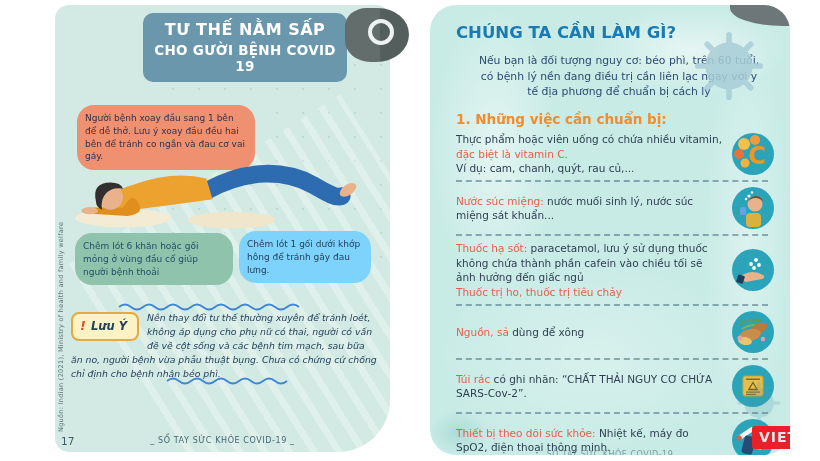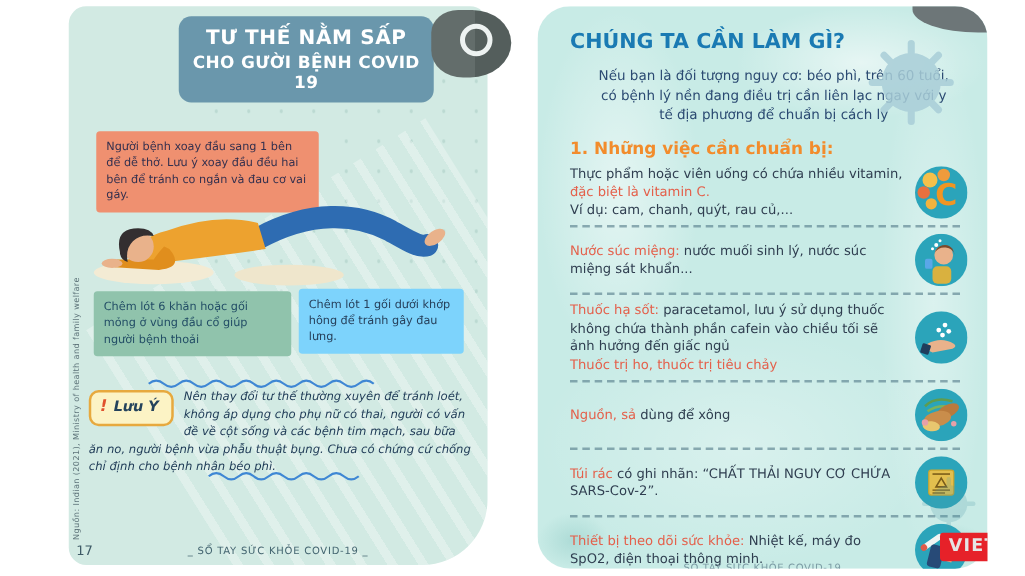--- a/index.html
+++ b/index.html
@@ -12,21 +12,21 @@
   .lp-dots { position:absolute; right:0; top:0; width:230px; height:270px;
     background-image:radial-gradient(#b9d8d0 1.4px, transparent 1.6px);
     background-size:26px 24px; opacity:.9; }
   .lp-stripes { position:absolute; right:-70px; bottom:-60px; width:320px; height:360px;
     transform:rotate(-32deg);
     background:repeating-linear-gradient(90deg, rgba(255,255,255,.30) 0 7px, rgba(255,255,255,0) 7px 21px); }
   .lp-title { position:absolute; left:88px; top:8px; width:204px; background:#6a97ac;
     border-radius:10px; padding:7px 6px 8px; text-align:center; color:#fff; }
   .lp-title .t1 { font-size:16px; font-weight:bold; letter-spacing:.5px; }
   .lp-title .t2 { font-size:13.5px; font-weight:bold; letter-spacing:.3px; margin-top:3px; }
-  .note-box { position:absolute; border-radius:3px; padding:7px 8px; font-size:9px; line-height:1.42; }
+  .note-box { position:absolute; border-radius:17px; padding:7px 8px; font-size:9px; line-height:1.42; }
   .lp-note-head { left:22px; top:100px; width:178px; background:#ef9070; color:#34304e; }
   .lp-note-neck { left:20px; top:228px; width:158px; background:#90c3ac; color:#234e66; }
   .lp-note-hip  { left:184px; top:226px; width:132px; background:#7dd3fc; color:#27415c; }
   .lp-person { position:absolute; left:18px; top:150px; width:302px; height:76px; }
   .lp-wave1 { position:absolute; left:62px; top:292px; }
   .lp-wave2 { position:absolute; left:110px; top:366px; }
   .lp-caution { position:absolute; left:16px; top:306px; width:306px;
     font-size:9.3px; line-height:1.5; color:#1e3a56; text-align:left;font-style:italic; }
   .caution-badge { float:left; margin:1px 8px 2px 0; background:#fcf3c5; border:2px solid #e7a93e;
     border-radius:8px; padding:2px 10px 3px 7px; font-weight:bold; color:#24425c; font-size:11.5px; }

